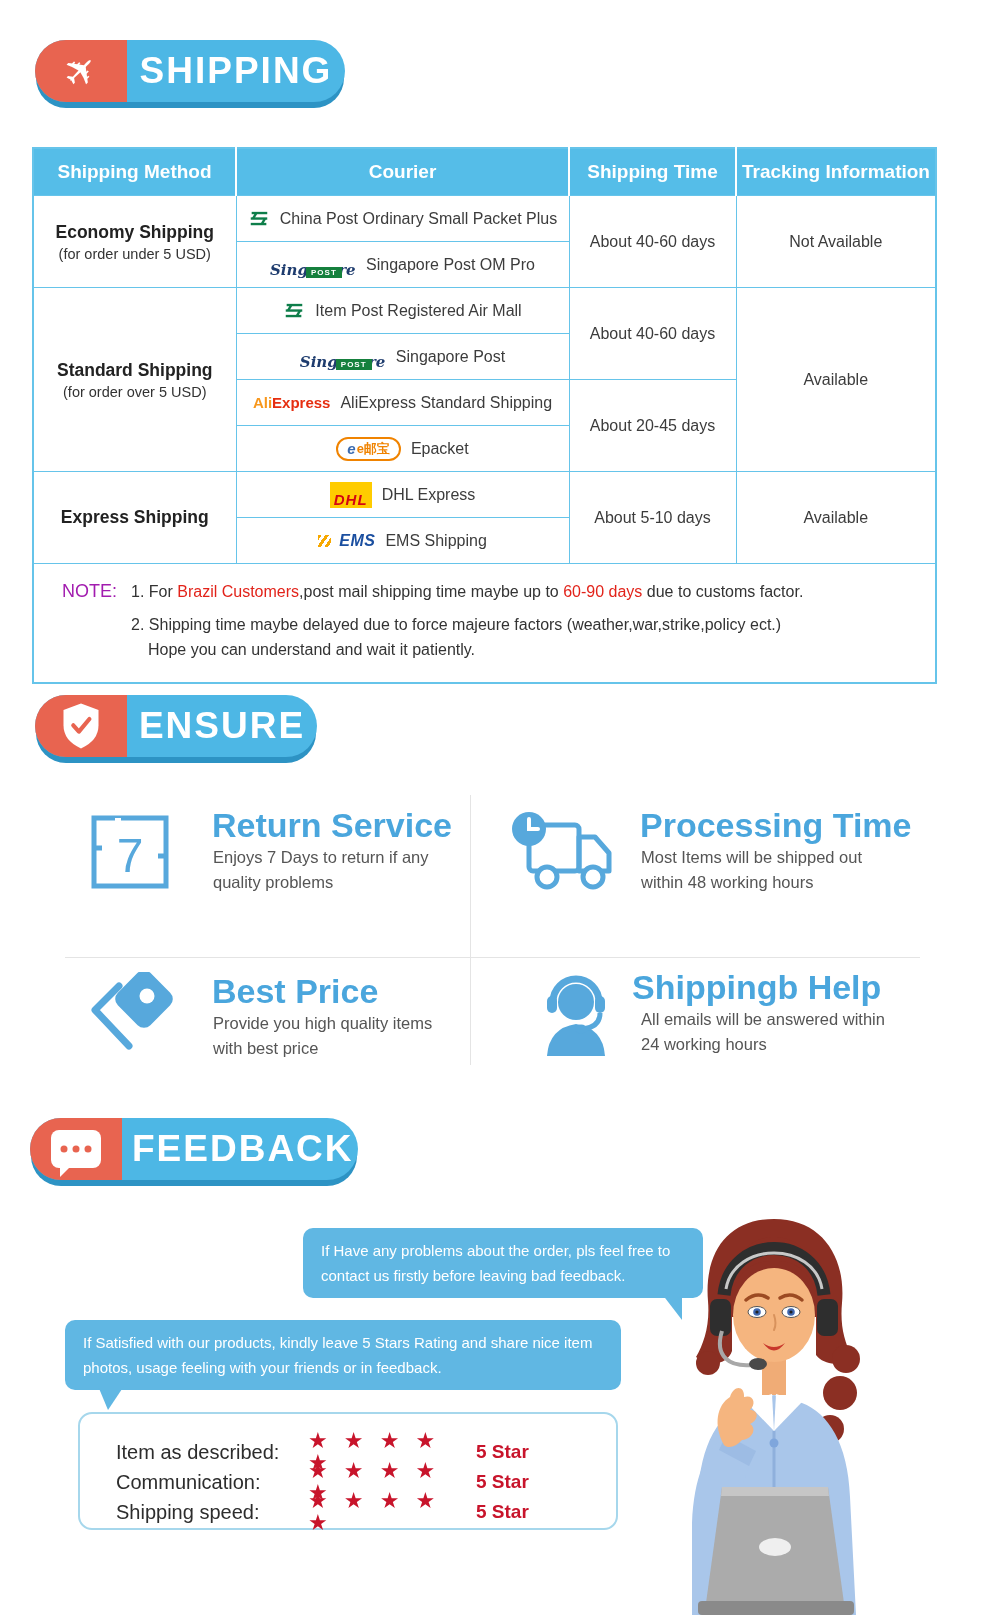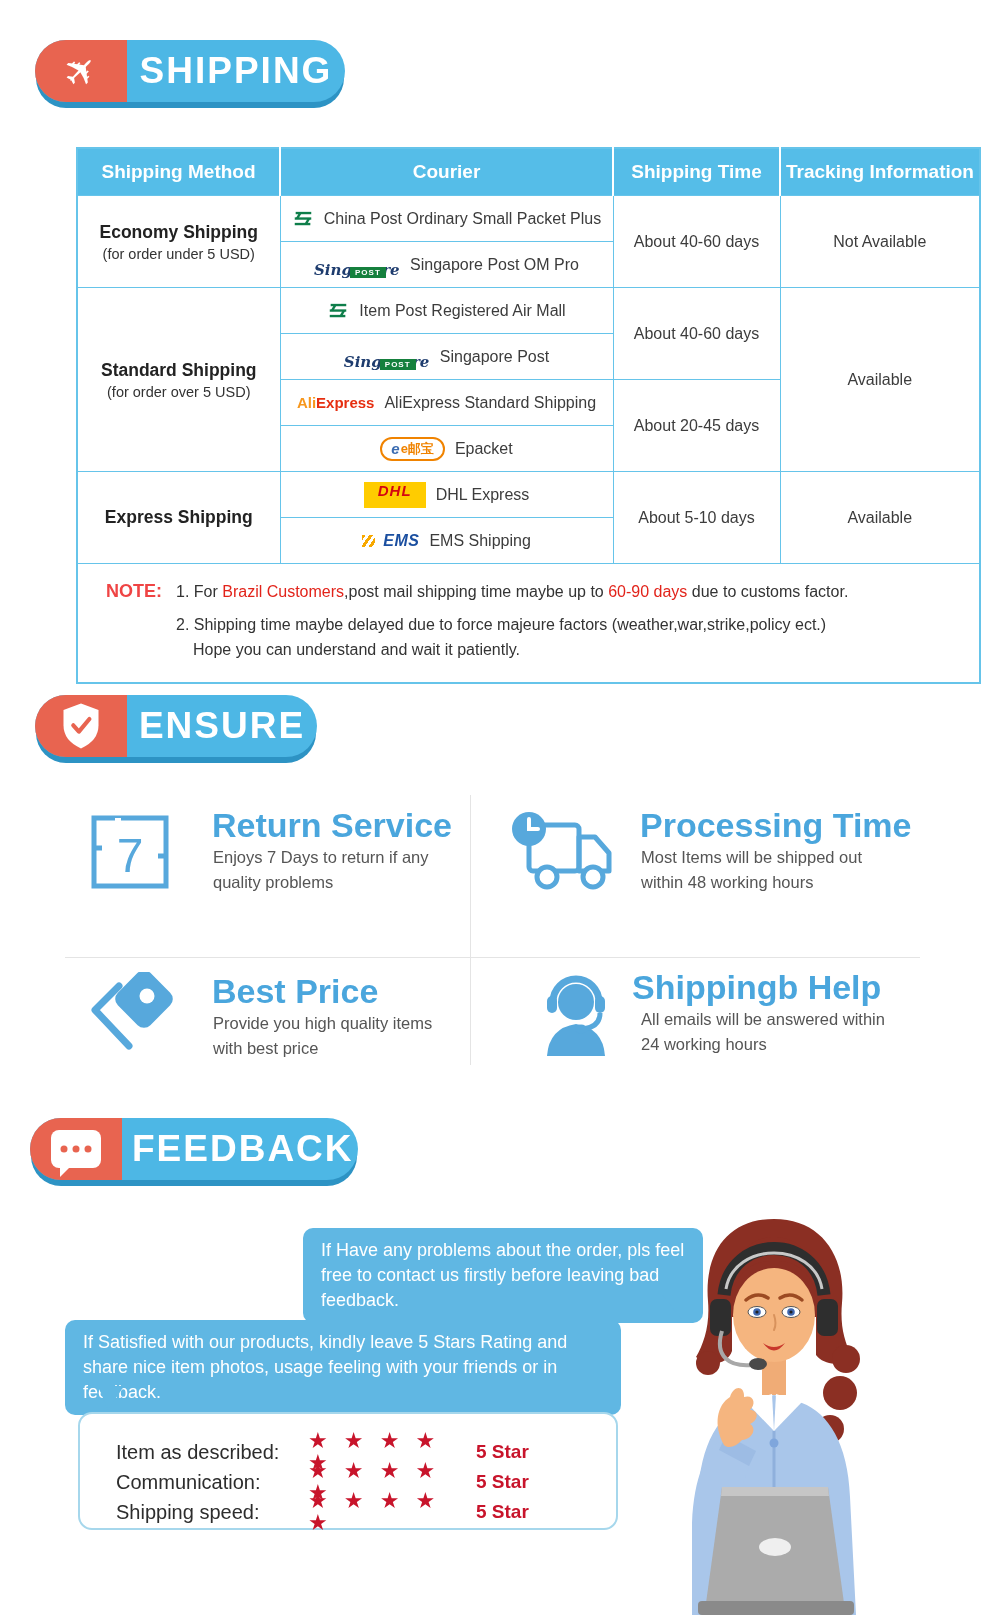--- a/index.html
+++ b/index.html
@@ -24,21 +24,21 @@
   }
   .plane{color:#fff;font-size:40px;transform:rotate(-45deg);line-height:1;}
   .chat-icon{width:50px;height:38px;background:#fff;border-radius:8px;position:relative;}
   .chat-icon::after{content:"";position:absolute;left:9px;bottom:-9px;width:0;height:0;
     border-top:11px solid #fff;border-right:11px solid transparent;}
   .chat-dots{position:absolute;top:50%;left:50%;transform:translate(-50%,-50%);
     width:7px;height:7px;border-radius:50%;background:#E86450;
     box-shadow:12px 0 0 #E86450,-12px 0 0 #E86450;}
   
   .stbl-wrap{position:absolute;left:32px;top:147px;width:903px;}
-  table.stbl{border-collapse:collapse;width:903px;table-layout:fixed;margin-left:44px;}
+  table.stbl{border-collapse:collapse;width:903px;table-layout:fixed;}
   .stbl th{
     background:#55BDE8;color:#fff;font-size:19px;font-weight:bold;height:44px;
     border-left:2px solid #fff;
   }
   .stbl th:first-child{border-left:none;}
   .stbl td{
     border:1px solid #66C4EA;text-align:center;vertical-align:middle;
     font-size:16px;color:#3c3c3c;background:#fff;
   }
   .stbl{border:2px solid #66C4EA;}
@@ -53,45 +53,45 @@
   .sp-script{font-family:"DejaVu Serif", serif;font-style:italic;font-weight:bold;
     color:#1E3C6E;font-size:15px;position:absolute;left:0;top:11px;}
   .sp-post{position:absolute;left:36px;top:17px;background:#15803d;color:#fff;
     font-size:8px;font-weight:bold;padding:1px 5px;letter-spacing:1px;font-style:normal;}
   .logo-ali .ali{color:#F7971D;font-weight:bold;font-size:15px;}
   .logo-ali .exp{color:#E62E10;font-weight:bold;font-size:15px;}
   .logo-epacket{display:inline-flex;align-items:center;border:2px solid #F08300;
     border-radius:14px;padding:1px 9px;background:#fff;}
   .ep-e{color:#3A6BB0;font-style:italic;font-weight:bold;font-size:15px;}
   .ep-cn{color:#F08300;font-weight:bold;font-size:13px;margin-left:1px;}
-  .logo-dhl{display:inline-flex;align-items:flex-start;justify-content:center;
-    background:#FFCC00;width:62px;height:26px;}
+  .logo-dhl{display:inline-flex;align-items:flex-end;justify-content:center;
+    background:#FFCC00;width:42px;height:26px;}
   .dhl-text{color:#D40511;font-style:italic;font-weight:bold;font-size:15px;letter-spacing:1px;}
   .logo-ems{display:inline-flex;align-items:center;gap:8px;}
   .ems-stripes{width:13px;height:12px;
     background:repeating-linear-gradient(125deg,#F7A800 0 3px,transparent 3px 6px);}
   .ems-text{color:#1B4FA0;font-style:italic;font-weight:bold;font-size:16px;letter-spacing:.5px;}
   
   .note-cell{text-align:left !important;padding:16px 24px 20px 28px;}
   .note-row{display:flex;gap:14px;}
-  .note-label{font-size:18px;font-weight:bold;color:#ef4444;white-space:nowrap;padding-top:1px;}
+  .note-label{font-size:18px;font-weight:normal;color:#a21caf;white-space:nowrap;padding-top:1px;}
   .note-items{font-size:16px;color:#333;line-height:1.55;}
   .note-item1{margin-bottom:8px;}
   .note-item2-l2{margin-left:17px;}
   .red{color:#E2231A;}
   
   .feature-title{position:absolute;font-size:34px;font-weight:bold;color:#4AA6DD;}
   .feature-desc{position:absolute;font-size:16.5px;color:#555;line-height:1.5;}
   .vdiv{position:absolute;width:1px;background:#E4E4E4;}
   .hdiv{position:absolute;height:1px;background:#E4E4E4;}
   .ficon{position:absolute;}
   
   .bubble{
     position:absolute;background:#60B7E3;color:#fff;border-radius:10px;
-    font-size:18px;line-height:25px;padding:10px 18px;box-sizing:border-box;z-index:2;
+    font-size:15px;line-height:25px;padding:10px 18px;box-sizing:border-box;z-index:2;
   }
   .tail{position:absolute;width:0;height:0;z-index:2;}
   .tail-1{border-top:26px solid #60B7E3;border-left:20px solid transparent;}
   .tail-2{border-top:24px solid #60B7E3;border-left:10px solid transparent;border-right:16px solid transparent;}
   .ratings-box{
     position:absolute;left:78px;top:1412px;width:540px;height:118px;
     border:2px solid #A6D7EC;border-radius:14px;background:#fff;box-sizing:border-box;
     padding:16px 0 0 36px;z-index:2;
   }
   .rating-row{display:grid;grid-template-columns:192px 168px auto;align-items:center;height:30px;}

